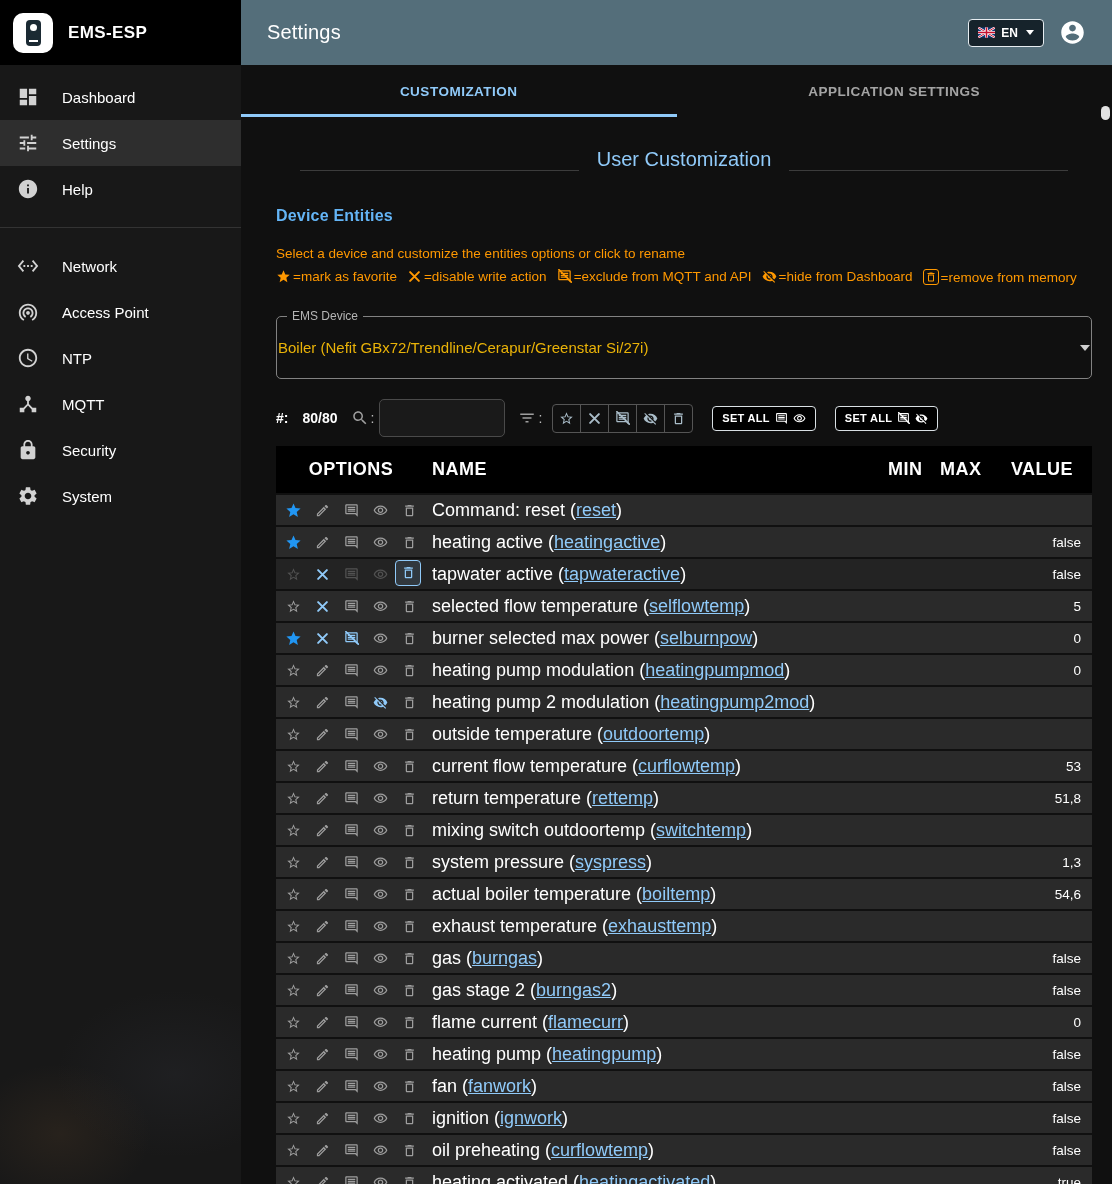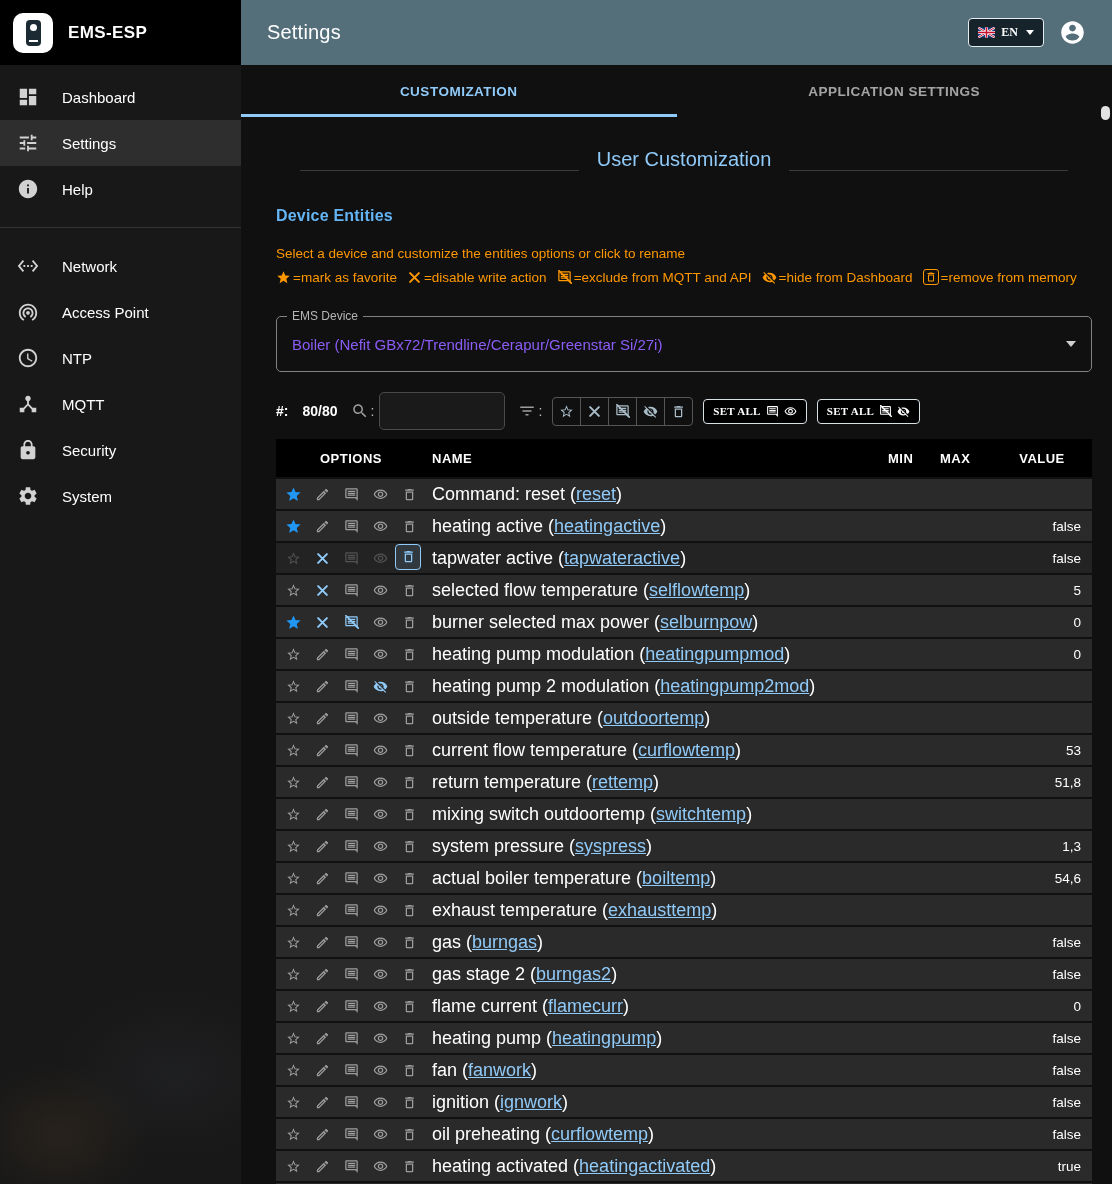--- a/index.html
+++ b/index.html
@@ -1,18 +1,18 @@
 <!DOCTYPE html>
 <html><head>
 <meta charset="utf-8">
 <style>
   *{box-sizing:border-box;margin:0;padding:0}
   html,body{width:1112px;height:1184px;background:#101010;font-family:"Liberation Sans",sans-serif;overflow:hidden;position:relative;color:#fff}
   .ic{display:inline-block;flex:none}
-  button{font-family:Liberation Serif, serif}
+  button{font-family:Liberation Sans, sans-serif}
 
   
   .sidebar{position:absolute;left:0;top:0;width:241px;height:1184px;background:#181818;z-index:4;overflow:hidden}
   .sidebar-bottom-img{position:absolute;left:0;bottom:0;width:241px;height:240px;
     background:radial-gradient(130px 100px at 60px 190px, rgba(120,85,50,.16), transparent 70%),
                radial-gradient(170px 120px at 175px 130px, rgba(90,95,115,.10), transparent 70%)}
   .sidebar-header{height:65px;background:#000;display:flex;align-items:center;gap:15px;padding:0 13px;position:relative;z-index:2}
   .logo{width:40px;height:40px;background:#fff;border-radius:10px;display:flex;align-items:center;justify-content:center}
   .logo-glyph{width:15px;height:26px;background:#1b2a33;border-radius:4px;position:relative}
   .logo-glyph:before{content:"";position:absolute;left:4px;top:4px;width:7px;height:7px;border-radius:50%;background:#fff}
@@ -42,49 +42,49 @@
   .tab.active:after{content:"";position:absolute;bottom:0;left:0;right:0;height:3px;background:#90caf9}
 
   .page{padding:0 20px 0 35px}
   .title-row{display:flex;align-items:flex-end;margin:31px 24px 0}
   .title-row .line{flex:1;height:1px;background:#3c3c3c}
   .page-heading{color:#90caf9;font-size:20px;font-weight:400;padding:0 18px}
 
   .section-title{color:#64b5f6;font-size:16px;font-weight:bold;margin-top:36px;letter-spacing:.2px}
   .orange{color:#ff9800;font-size:13.5px}
   .instructions{margin-top:21px}
-  .legend{margin-top:8px;display:flex;align-items:center}
+  .legend{margin-top:8px;display:flex;align-items:flex-start}
   .legend-item{display:flex;align-items:center;gap:2px;margin-right:10px}
   .legend-item .ic{width:15px;height:15px}
   .legend-box{display:inline-flex;align-items:center;justify-content:center;border:1px solid #ff9800;border-radius:3px;padding:1px}
   .legend-box .ic{width:12px;height:12px}
 
-  .select-box{position:relative;margin-top:31px;height:56px;border:1px solid #828282;border-radius:5px;display:flex;align-items:center;padding:0 15px;cursor:pointer}
+  .select-box{position:relative;margin-top:31px;height:63px;border:1px solid #828282;border-radius:5px;display:flex;align-items:center;padding:0 1px;cursor:pointer}
   .select-label{position:absolute;top:-8px;left:10px;background:#101010;padding:0 5px;font-size:12px;color:#b5b5b5}
-  .select-value{color:#8b5cf6;font-size:15px}
+  .select-value{color:#eab308;font-size:15px}
   .select-caret{margin-left:auto;width:0;height:0;border-left:5px solid transparent;border-right:5px solid transparent;border-top:6px solid #cfcfcf}
 
   .filter-row{display:flex;align-items:center;margin-top:19px;height:40px}
   .count-label,.count{color:#fff;font-weight:bold;font-size:14px}
   .count{margin-left:14px}
   .search-ic{width:18px;height:18px;color:#9e9e9e;margin-left:13px}
   .colon{color:#bbb;margin:0 5px 0 2px;font-size:14px}
   .search-input{width:126px;height:38px;background:#1a1a1a;border:1px solid #4a4a4a;border-radius:5px;color:#fff;padding:0 10px;font-size:14px;outline:none}
   .filter-ic{width:18px;height:18px;color:#9e9e9e;margin-left:13px}
   .toggle-group{display:flex;margin-left:5px}
   .toggle-btn{width:29px;height:29px;border:1px solid #555;background:transparent;display:flex;align-items:center;justify-content:center;color:#a9bcc8;cursor:pointer;margin-left:-1px}
   .toggle-btn:first-child{border-radius:4px 0 0 4px;margin-left:0}
   .toggle-btn:last-child{border-radius:0 4px 4px 0}
   .toggle-btn .ic{width:15px;height:15px}
-  .set-all{display:flex;align-items:center;gap:5px;height:25px;margin-left:10px;padding:0 9px;background:#000;border:1px solid #d9e0e4;border-radius:4px;color:#fff;font-size:11px;font-weight:bold;letter-spacing:.3px;cursor:pointer}
+  .set-all{display:flex;align-items:center;gap:5px;height:25px;margin-left:19px;padding:0 9px;background:#000;border:1px solid #d9e0e4;border-radius:4px;color:#fff;font-size:11px;font-weight:bold;letter-spacing:.3px;cursor:pointer}
   .set-all .ic{width:13px;height:13px}
 
   
   .table{margin-top:8px}
-  .thead{display:flex;align-items:center;height:38px;background:#000;color:#fff;font-size:13px;font-weight:bold;letter-spacing:.5px}
+  .thead{display:flex;align-items:center;height:47px;background:#000;color:#fff;font-size:18px;font-weight:bold;letter-spacing:.5px}
   .col-options{width:150px;text-align:center}
   .col-name{flex:1;padding-left:6px;text-align:left}
   .col-min,.col-max{width:52px;text-align:left}
   .col-value{width:100px;text-align:center}
   .trow{display:flex;align-items:center;height:30px;margin-top:2px;background:#2a2a2a}
   .trow.removed{background:#232323}
   .opts{width:150px;display:flex;padding-left:3px}
   .opt{width:29px;height:29px;display:flex;align-items:center;justify-content:center;color:#9e9e9e;cursor:pointer}
   .opt .ic{width:15px;height:15px}
   .opt.fav{color:#2196f3}

